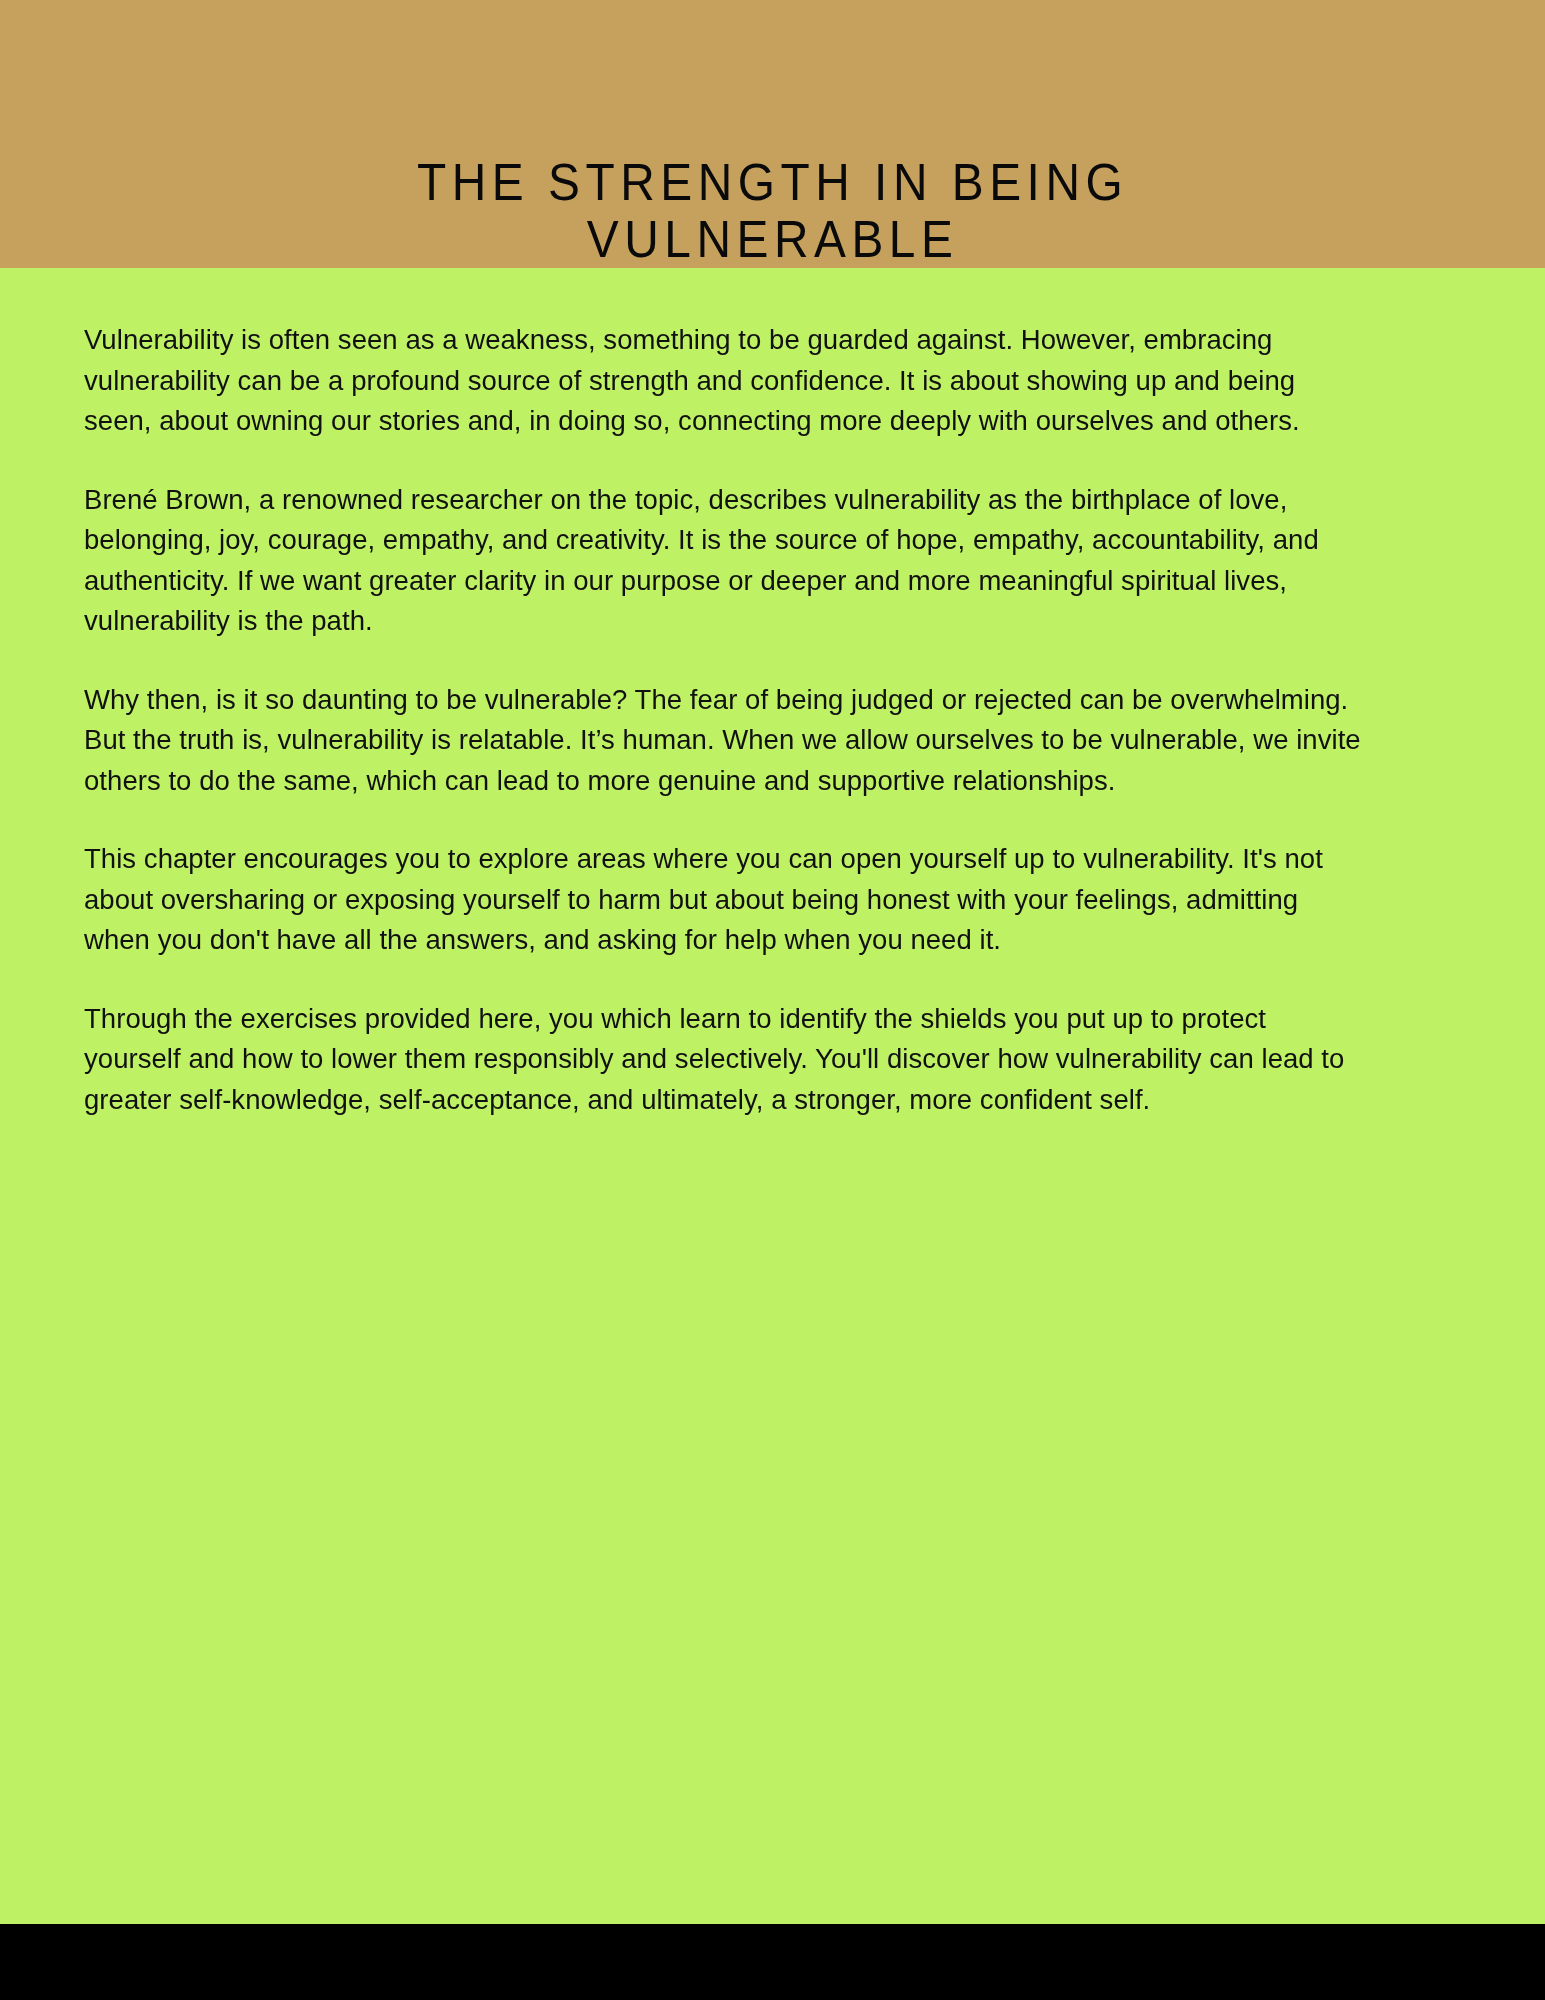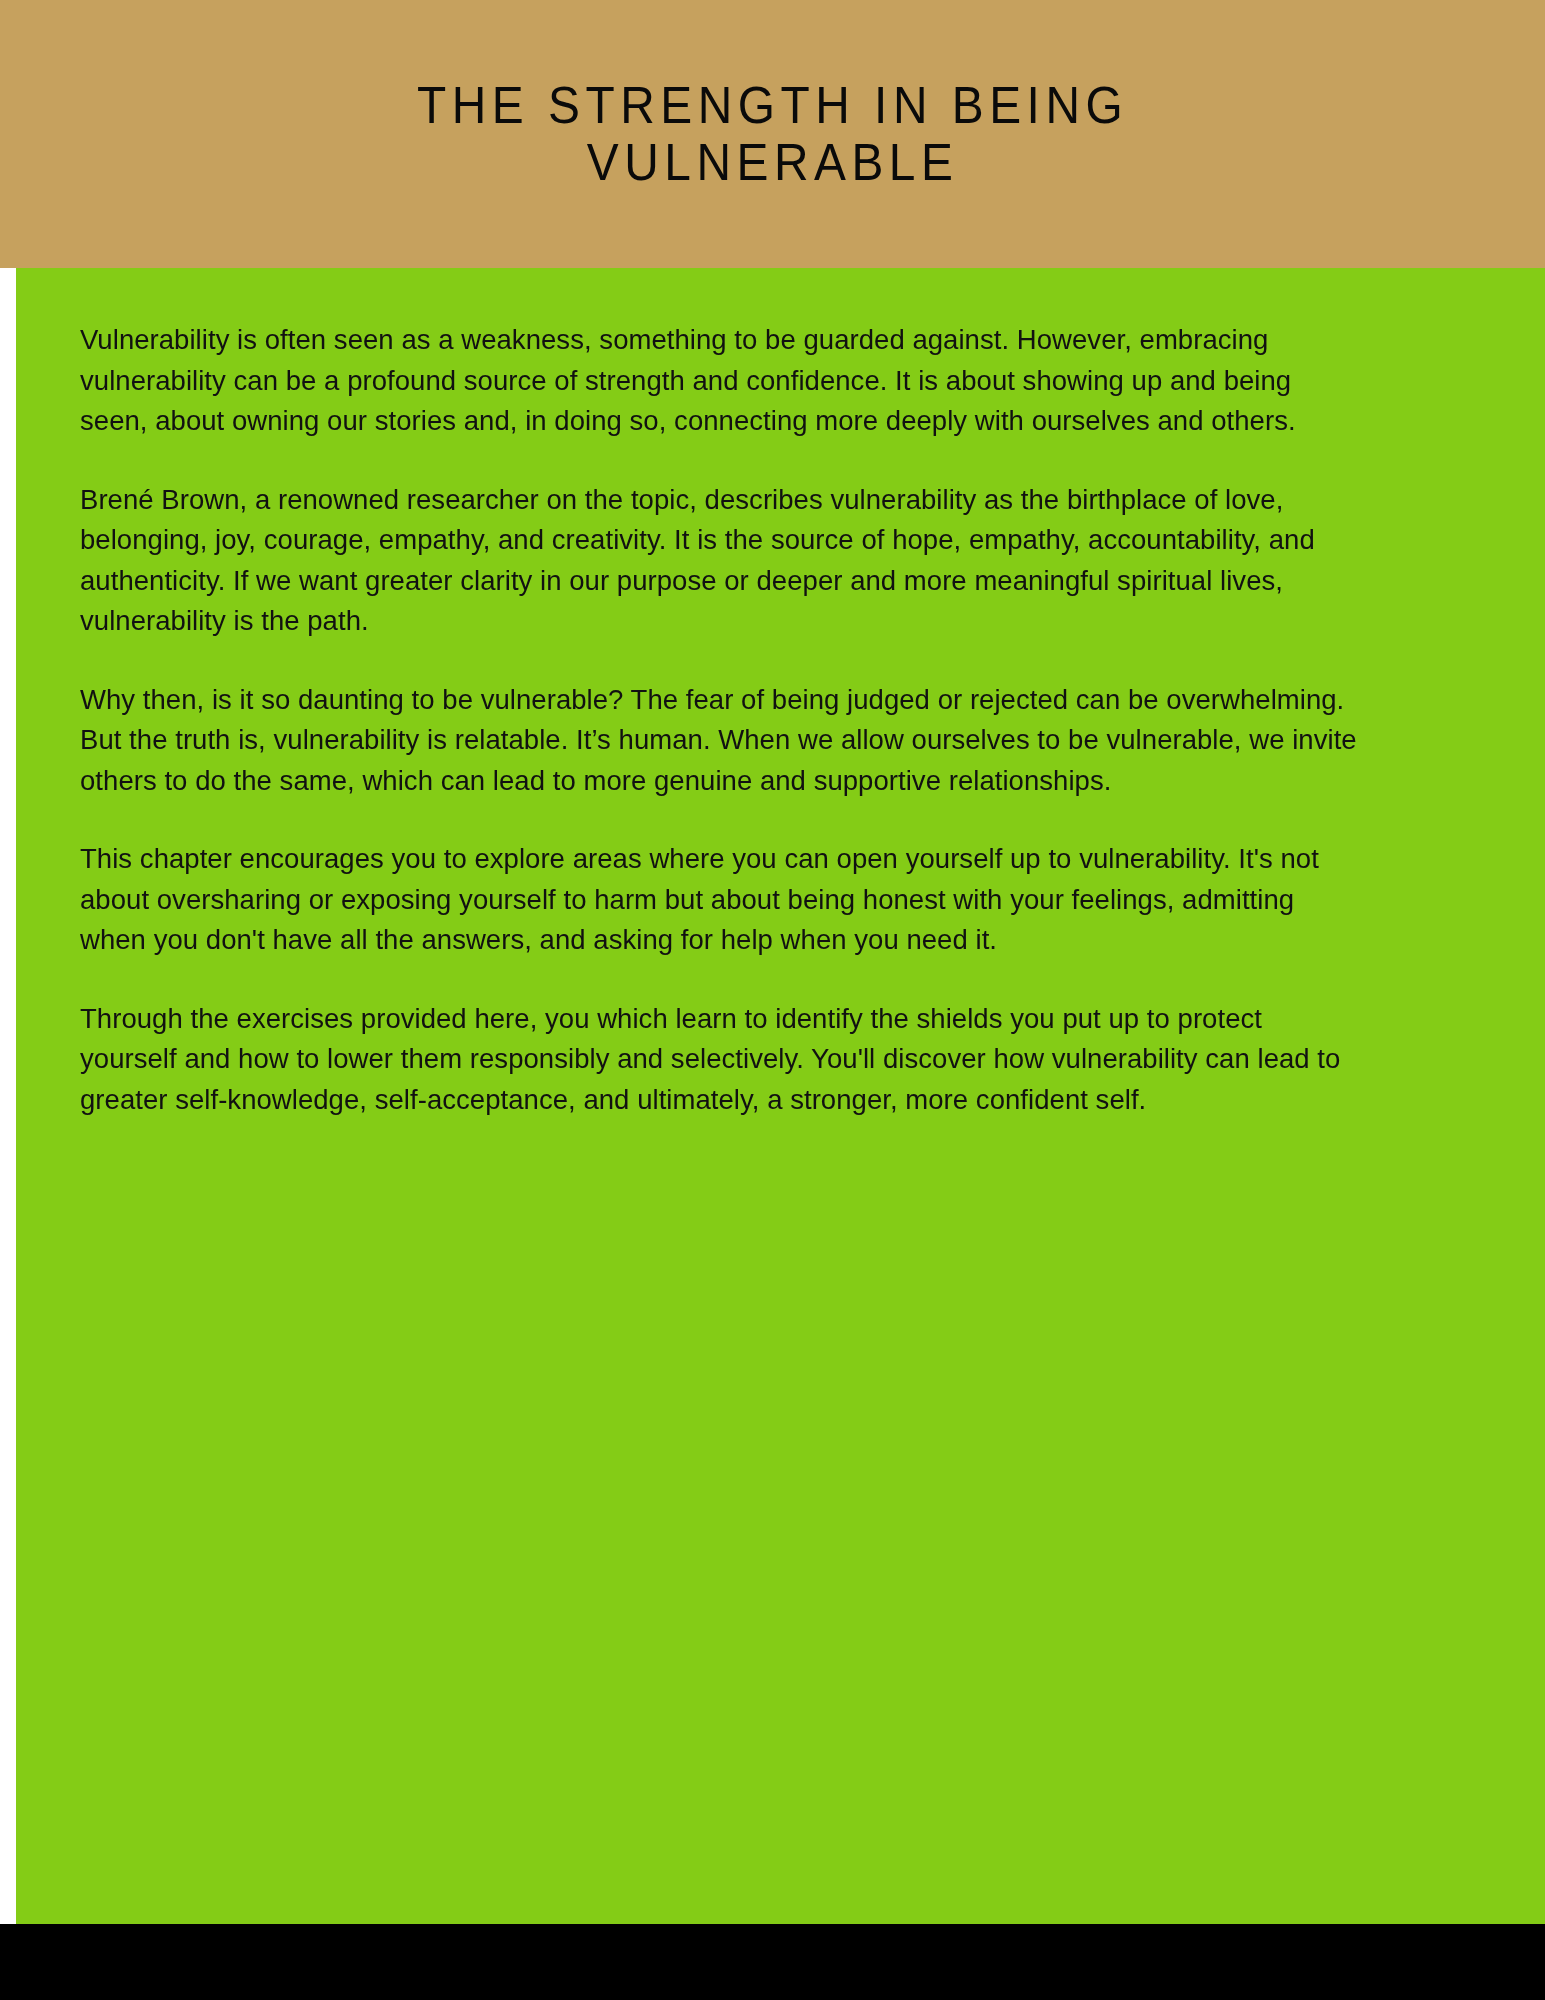--- a/index.html
+++ b/index.html
@@ -23,21 +23,21 @@
     flex-direction: column;
   }
 
   
   .header-band {
     width: 100%;
     height: 268px;
     background: #c6a15e;
     box-sizing: border-box;
     display: flex;
-    align-items: center;
+    align-items: flex-end;
     justify-content: center;
     flex: 0 0 268px;
   }
 
   .header-title {
     margin: 0;
     padding: 0 120px;
     text-align: center;
     color: #0a0a0a;
     font-family: "Liberation Sans Narrow", "Liberation Sans", sans-serif;
@@ -47,25 +47,24 @@
     line-height: 1.1;
     text-transform: uppercase;
     white-space: pre-line;
     transform: scaleX(0.92);
     transform-origin: center;
   }
 
   
   .body-area {
     flex: 1 1 auto;
-    background: #84cc16;
-    padding: 52px 145px 0 64px;
+    background: #bef264;
+    padding: 52px 145px 0 84px;
     box-sizing: border-box;
     overflow: hidden;
-    margin-left: 16px;
   }
 
   .body-inner {
     max-width: 1285px;
   }
 
   .paragraph {
     margin: 0 0 38px 0;
     color: #111111;
     font-family: "Liberation Sans", sans-serif;

